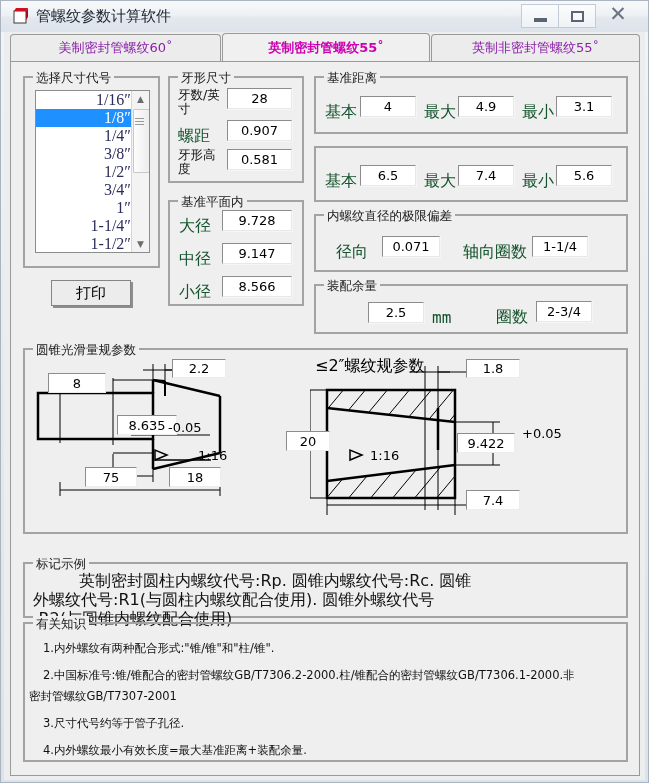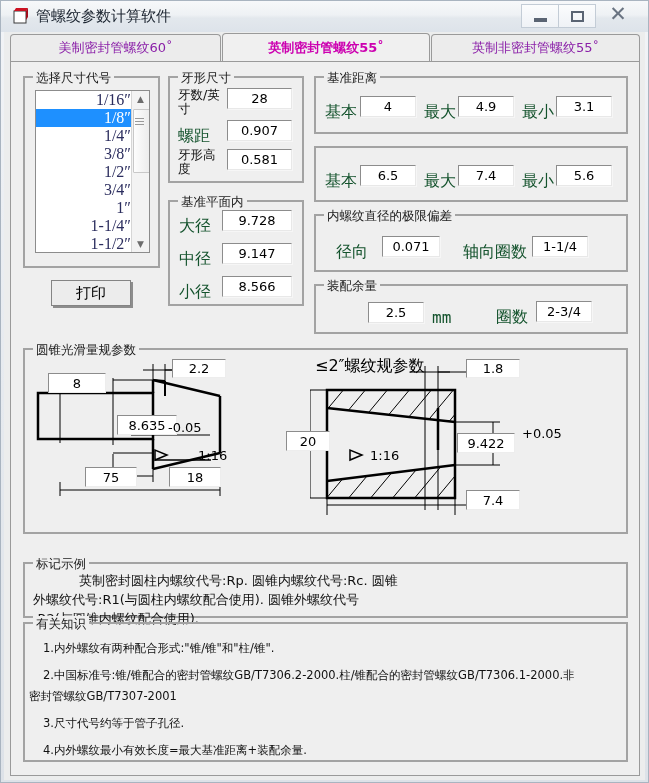--- a/index.html
+++ b/index.html
@@ -132,21 +132,21 @@
   .dimbox{
     position:absolute;box-sizing:border-box;background:#fff;
     border:1px solid #ededed;border-top:1px solid #8c8c8c;border-left:1px solid #8c8c8c;
     display:flex;align-items:center;justify-content:center;font-size:13px;color:#000;
     z-index:5;
   }
   .plain{position:absolute;font-size:13px;color:#000;white-space:nowrap;z-index:5;}
   .taperlbl{position:absolute;font-size:13px;color:#000;white-space:nowrap;z-index:5;}
 
   
-  .note{font-size:13px;color:#111;line-height:19px;white-space:nowrap;}
+  .note{font-size:16px;color:#111;line-height:19px;white-space:nowrap;}
   .note-kn{font-size:11.5px;color:#111;line-height:21px;white-space:nowrap;}
 </style>
 </head>
 <body>
 
 <div class="window">
 
   <div class="titlebar">
     <div class="app-icon">
       <svg width="18" height="18" viewBox="0 0 18 18">

